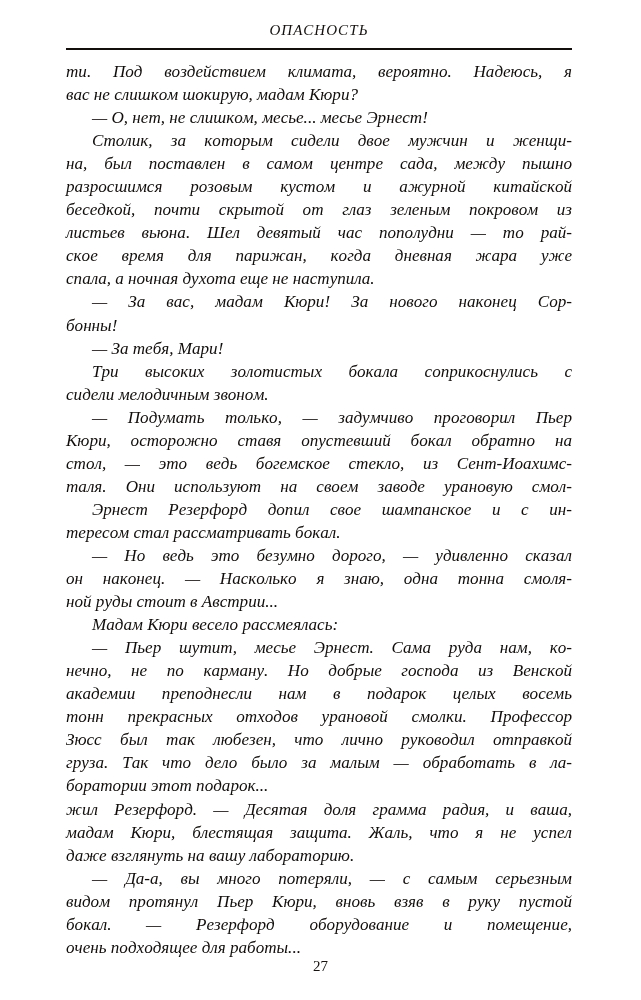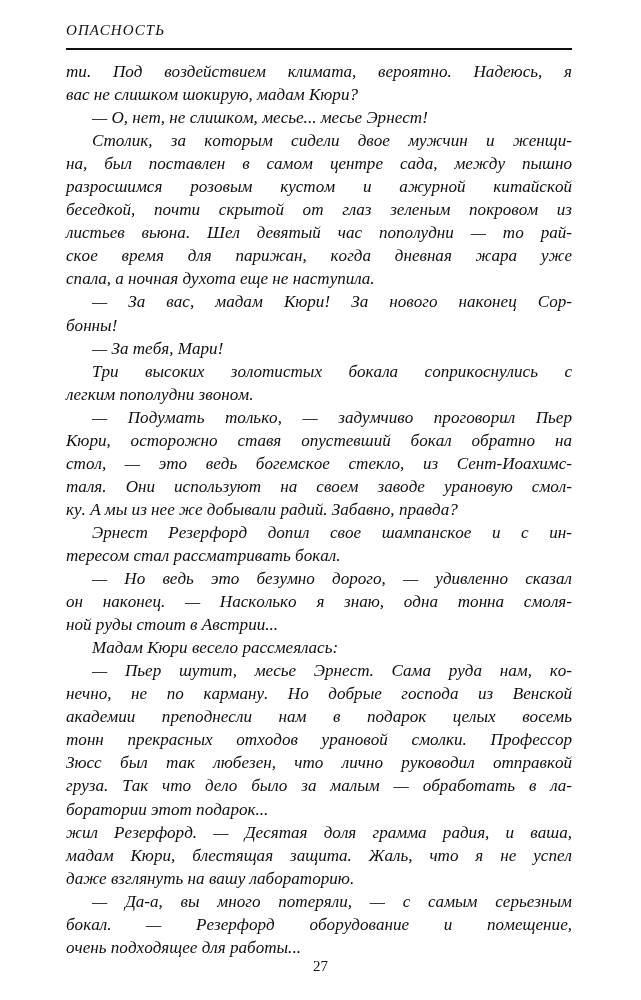--- a/index.html
+++ b/index.html
@@ -23,20 +23,21 @@
     width: 641px;
     height: 1000px;
   }
 
   
   .running-head {
     position: absolute;
     left: 66px;
     top: 22px;
     width: 506px;
+    text-align: center;
     font-style: italic;
     font-weight: 400;
     font-size: 15px;
     letter-spacing: 1.1px;
     color: #14110f;
     white-space: nowrap;
   }
 
   .head-rule {
     position: absolute;
@@ -126,28 +127,27 @@
       </p>
       <p class="para">
         <span class="line indent">— За вас, мадам Кюри! За нового наконец Сор-</span>
         <span class="line last">бонны!</span>
       </p>
       <p class="para">
         <span class="line indent last">— За тебя, Мари!</span>
       </p>
       <p class="para">
         <span class="line indent">Три высоких золотистых бокала соприкоснулись с</span>
-        <span class="line last">легким пополудни звоном.</span>
+        <span class="line last">сидели мелодичным звоном.</span>
       </p>
       <p class="para">
         <span class="line indent">— Подумать только, — задумчиво проговорил Пьер</span>
         <span class="line">Кюри, осторожно ставя опустевший бокал обратно на</span>
         <span class="line">стол, — это ведь богемское стекло, из Сент-Иоахимс-</span>
         <span class="line">таля. Они используют на своем заводе урановую смол-</span>
-        <span class="line last">ку. А мы из нее же добывали радий. Забавно, правда?</span>
       </p>
       <p class="para">
         <span class="line indent">Эрнест Резерфорд допил свое шампанское и с ин-</span>
         <span class="line last">тересом стал рассматривать бокал.</span>
       </p>
       <p class="para">
         <span class="line indent">— Но ведь это безумно дорого, — удивленно сказал</span>
         <span class="line">он наконец. — Насколько я знаю, одна тонна смоля-</span>
         <span class="line last">ной руды стоит в Австрии...</span>
       </p>
@@ -163,20 +163,21 @@
         <span class="line">груза. Так что дело было за малым — обработать в ла-</span>
         <span class="line last">боратории этот подарок...</span>
       </p>
       <p class="para">
         <span class="line">жил Резерфорд. — Десятая доля грамма радия, и ваша,</span>
         <span class="line">мадам Кюри, блестящая защита. Жаль, что я не успел</span>
         <span class="line last">даже взглянуть на вашу лабораторию.</span>
       </p>
       <p class="para">
         <span class="line indent">— Да-а, вы много потеряли, — с самым серьезным</span>
+        <span class="line">видом протянул Пьер Кюри, вновь взяв в руку пустой</span>
         <span class="line">бокал. — Резерфорд оборудование и помещение,</span>
         <span class="line last">очень подходящее для работы...</span>
       </p>
     </div>
 
   <div class="folio">27</div>
 
 </div>
 
 </body></html>

